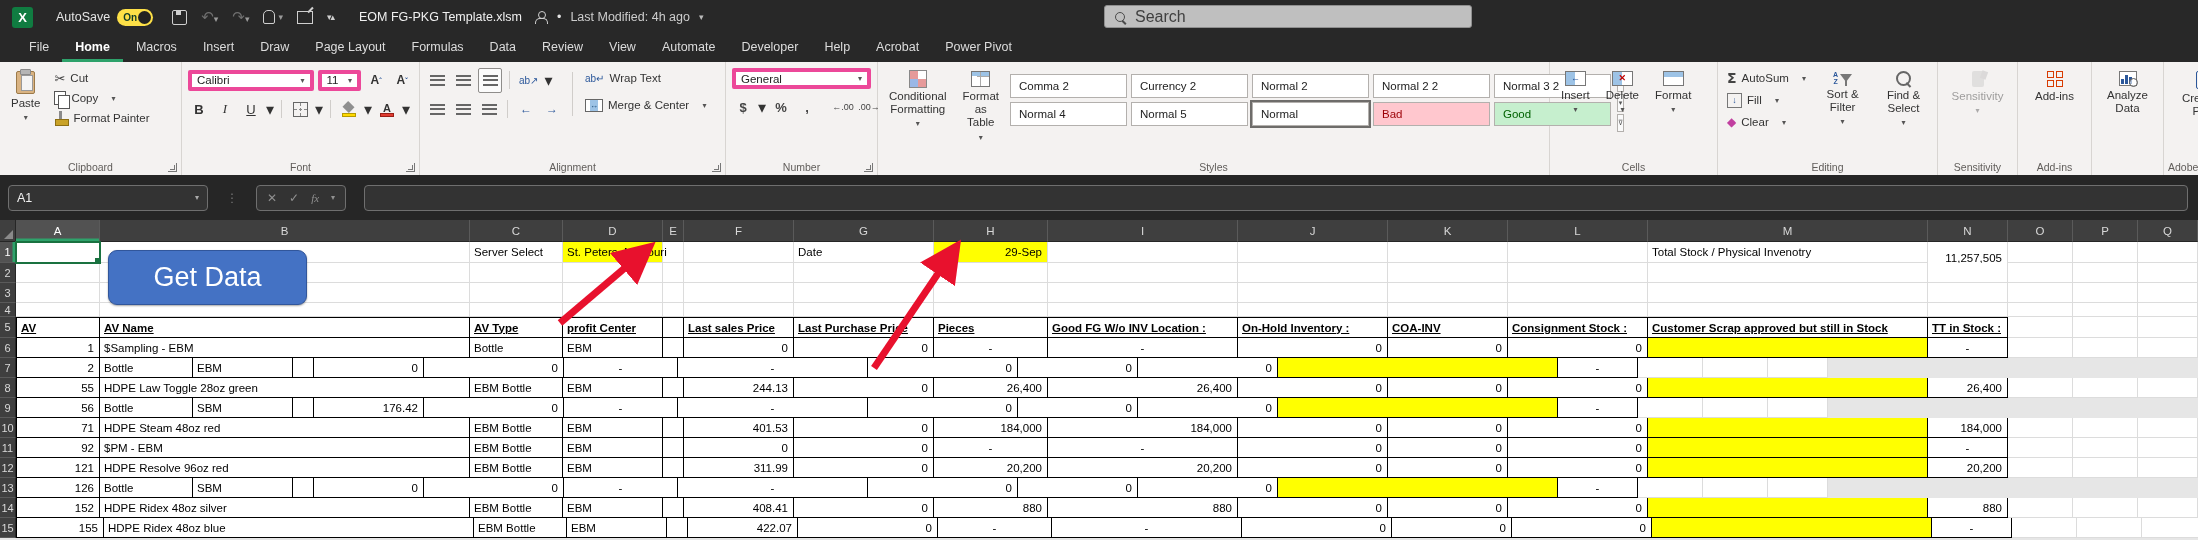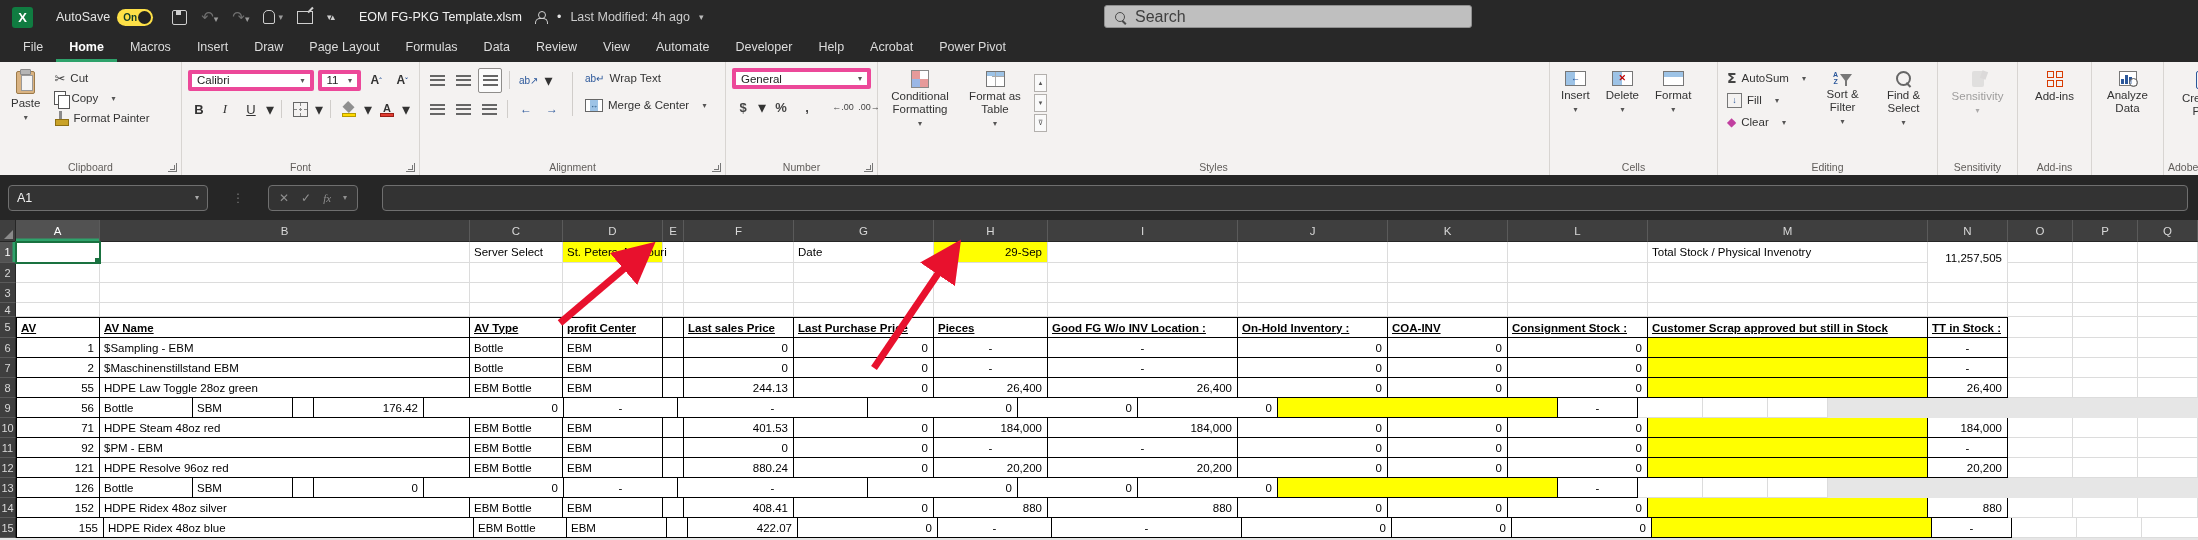--- a/index.html
+++ b/index.html
@@ -24,21 +24,21 @@
   .i-people{width:13px;height:12px;position:relative;margin-left:4px;}
   .i-people:before{content:"";position:absolute;left:3px;top:0;width:6px;height:6px;border-radius:50%;border:1.5px solid #cfcfcf;}
   .i-people:after{content:"";position:absolute;left:0;bottom:-1px;width:11px;height:5px;border-radius:5px 5px 0 0;border:1.5px solid #cfcfcf;border-bottom:none;}
   .modified{color:#cdcdcd;white-space:nowrap;}
   .searchbox{position:absolute;left:1104px;top:5px;width:368px;height:23px;background:#bfbfbf;border:1px solid #8f8f8f;border-radius:3px;display:flex;align-items:center;gap:8px;padding-left:10px;box-sizing:border-box;}
   .i-mag{width:8px;height:8px;border:1.7px solid #4a4a4a;border-radius:50%;position:relative;flex:0 0 auto;}
   .i-mag:after{content:"";position:absolute;left:7px;top:7px;width:5px;height:1.7px;background:#4a4a4a;transform:rotate(45deg);transform-origin:0 0;}
   .searchbox input{border:none;background:transparent;outline:none;font-size:16px;color:#333;width:290px;font-family:"Liberation Sans",sans-serif;}
   .searchbox input::placeholder{color:#404040;}
   
-  .tabsbar{position:absolute;top:34px;left:0;width:100%;height:28px;background:#282828;display:flex;align-items:stretch;padding-left:10px;box-sizing:border-box;}
+  .tabsbar{position:absolute;top:34px;left:0;width:100%;height:28px;background:#282828;display:flex;align-items:stretch;padding-left:16px;box-sizing:border-box;}
   .tab{display:flex;align-items:center;padding:0 13px;color:#dcdcdc;font-size:12.5px;border-bottom:3px solid transparent;box-sizing:border-box;}
   .tab.active{color:#fff;font-weight:bold;border-bottom:3px solid #2ea26b;}
   
   .ribbon{position:absolute;top:62px;left:0;width:100%;height:113px;background:#f4f2f1;display:flex;color:#333;box-sizing:border-box;overflow:hidden;}
   .rgroup{position:relative;height:100%;border-right:1px solid #d8d5d2;padding:6px 6px 18px 6px;box-sizing:border-box;display:flex;gap:6px;flex:0 0 auto;}
   .glabel{position:absolute;bottom:2px;left:0;right:0;text-align:center;font-size:10.5px;color:#605d5a;}
   .launcher{position:absolute;bottom:3px;right:4px;width:8px;height:8px;border-right:1.5px solid #777;border-bottom:1.5px solid #777;}
   .launcher:before{content:"";position:absolute;right:1px;bottom:1px;width:4px;height:4px;border-right:1.5px solid #777;border-bottom:1.5px solid #777;transform:rotate(0deg);}
   .bigbtn{display:flex;flex-direction:column;align-items:center;justify-content:flex-start;gap:3px;font-size:11.5px;color:#333;padding:3px 5px;text-align:center;line-height:1.15;}
   .bigbtn .chev,.smallbtn .chev{font-size:8px;color:#555;}
@@ -109,21 +109,21 @@
   .i-sens{width:12px;height:16px;background:#c9c9c9;border-radius:2px;position:relative;}
   .i-sens:before{content:"";position:absolute;right:-3px;top:0;width:6px;height:8px;background:#bdbdbd;transform:rotate(20deg);}
   .i-addins{width:16px;height:16px;display:grid;grid-template-columns:7px 7px;grid-template-rows:7px 7px;gap:2px;}
   .i-addins i{border:1.6px solid #d83b01;box-sizing:border-box;}
   .i-analyze{width:18px;height:15px;border:1px solid #777;display:flex;align-items:flex-end;gap:1px;padding:1px;box-sizing:border-box;position:relative;background:#fff;}
   .i-analyze i{width:3px;background:#2b579a;}
   .i-analyze:after{content:"";position:absolute;right:-2px;bottom:-2px;width:7px;height:7px;border:1.6px solid #555;border-radius:50%;background:rgba(255,255,255,.6);}
   .i-pdf{width:14px;height:16px;border:1.6px solid #2b579a;border-radius:2px;}
   .disabled{opacity:.45;}
   
-  .fbar{position:absolute;top:175px;left:0;width:100%;height:45px;background:#262626;display:flex;align-items:center;gap:24px;padding-left:8px;box-sizing:border-box;}
+  .fbar{position:absolute;top:175px;left:0;width:100%;height:45px;background:#262626;display:flex;align-items:center;gap:18px;padding-left:8px;box-sizing:border-box;}
   .namebox{width:200px;height:26px;background:#333;border:1px solid #6f6f6f;border-radius:4px;color:#f0f0f0;font-size:12.5px;display:flex;align-items:center;justify-content:space-between;padding:0 8px;box-sizing:border-box;}
   .namebox .chev{font-size:8px;color:#aaa;}
   .fdots{color:#787878;font-size:12px;}
   .fxgroup{height:26px;border:1px solid #6f6f6f;border-radius:4px;background:#333;display:flex;align-items:center;gap:12px;padding:0 10px;color:#909090;font-size:12px;box-sizing:border-box;}
   .fx{font-style:italic;font-family:Liberation Serif, serif;font-size:11px;text-align:center;}
   .finput{flex:1;height:26px;background:#333;border:1px solid #6f6f6f;border-radius:4px;margin-right:10px;color:#fff;font-size:12px;padding:0 8px;box-sizing:border-box;font-family:"Liberation Sans",sans-serif;outline:none;}
   
   .grid{position:absolute;top:220px;left:0;width:2198px;height:320px;background:#e6e6e6;overflow:hidden;}
   .grow{display:flex;}
   .gc{box-sizing:border-box;font-size:11.5px;display:flex;align-items:center;overflow:hidden;flex:0 0 auto;}
@@ -340,20 +340,32 @@
             <i></i>
           </span>
         <span>Conditional Formatting</span>
         <span class="chev">▾</span>
       </div>
       <div class="bigbtn" style="width:56px;">
         <span class="i-fat"></span>
         <span>Format as Table</span>
         <span class="chev">▾</span>
       </div>
+      <div class="gallery" id="styleGallery">
+          <div class="gcell">Comma 2</div>
+          <div class="gcell">Currency 2</div>
+          <div class="gcell">Normal 2</div>
+          <div class="gcell">Normal 2 2</div>
+          <div class="gcell">Normal 3 2</div>
+          <div class="gcell">Normal 4</div>
+          <div class="gcell">Normal 5</div>
+          <div class="gcell sel">Normal</div>
+          <div class="gcell bad">Bad</div>
+          <div class="gcell good">Good</div>
+        </div>
       <div class="gstrip">
         <div>▴</div>
         <div>▾</div>
         <div>⊽</div>
       </div>
       <div class="glabel">Styles</div>
     </div>
 
     <div class="rgroup" style="width:168px;">
       <div class="bigbtn">
@@ -450,20 +462,21 @@
     <div class="fxgroup">
       <span>✕</span>
       <span>✓</span>
       <span class="fx">fx</span>
       <span class="chev" style="font-size:8px;">▾</span>
     </div>
     <input class="finput" value="" style="">
   </div>
 
   <div class="grid" id="grid">
+    <div class="getdata">Get Data</div>
     <svg class="arrows" viewBox="0 0 2198 320" xmlns="http://www.w3.org/2000/svg">
       <defs>
         <marker id="ah" markerWidth="6" markerHeight="6" refX="4.2" refY="3" orient="auto">
           <path d="M0,0 L6,3 L0,6 Z" fill="#e8112d"></path>
         </marker>
       </defs>
       <line x1="560" y1="103" x2="646" y2="30" stroke="#e8112d" stroke-width="7" marker-end="url(#ah)"></line>
       <line x1="874" y1="148" x2="954" y2="30" stroke="#e8112d" stroke-width="7" marker-end="url(#ah)"></line>
     </svg>
   <div class="grow" style="height: 22px;">
@@ -668,23 +681,20 @@
         </div>
         <div class="gc cell" style="width: 65px; height: 20px;"></div>
         <div class="gc cell" style="width: 65px; height: 20px;"></div>
         <div class="gc cell" style="width: 60px; height: 20px;"></div>
       </div>
       <div class="grow" style="height: 20px;">
         <div class="gc rowhdr" style="width: 16px; height: 20px;">7</div>
         <div class="gc cell tbl tbl-left ar" style="width: 84px; height: 20px;">
           <span>2</span>
         </div>
-        <div class="gc cell tbl al" style="width: 370px; height: 20px;">
-          <span>$Maschinenstillstand EBM</span>
-        </div>
         <div class="gc cell tbl al" style="width: 93px; height: 20px;">
           <span>Bottle</span>
         </div>
         <div class="gc cell tbl al" style="width: 100px; height: 20px;">
           <span>EBM</span>
         </div>
         <div class="gc cell tbl" style="width: 21px; height: 20px;"></div>
         <div class="gc cell tbl ar" style="width: 110px; height: 20px;">
           <span>0</span>
         </div>
@@ -896,21 +906,21 @@
           <span>HDPE Resolve 96oz red</span>
         </div>
         <div class="gc cell tbl al" style="width: 93px; height: 20px;">
           <span>EBM Bottle</span>
         </div>
         <div class="gc cell tbl al" style="width: 100px; height: 20px;">
           <span>EBM</span>
         </div>
         <div class="gc cell tbl" style="width: 21px; height: 20px;"></div>
         <div class="gc cell tbl ar" style="width: 110px; height: 20px;">
-          <span>880.24</span>
+          <span>311.99</span>
         </div>
         <div class="gc cell tbl ar" style="width: 140px; height: 20px;">
           <span>0</span>
         </div>
         <div class="gc cell tbl ar" style="width: 114px; height: 20px;">
           <span>20,200</span>
         </div>
         <div class="gc cell tbl ar" style="width: 190px; height: 20px;">
           <span>20,200</span>
         </div>

